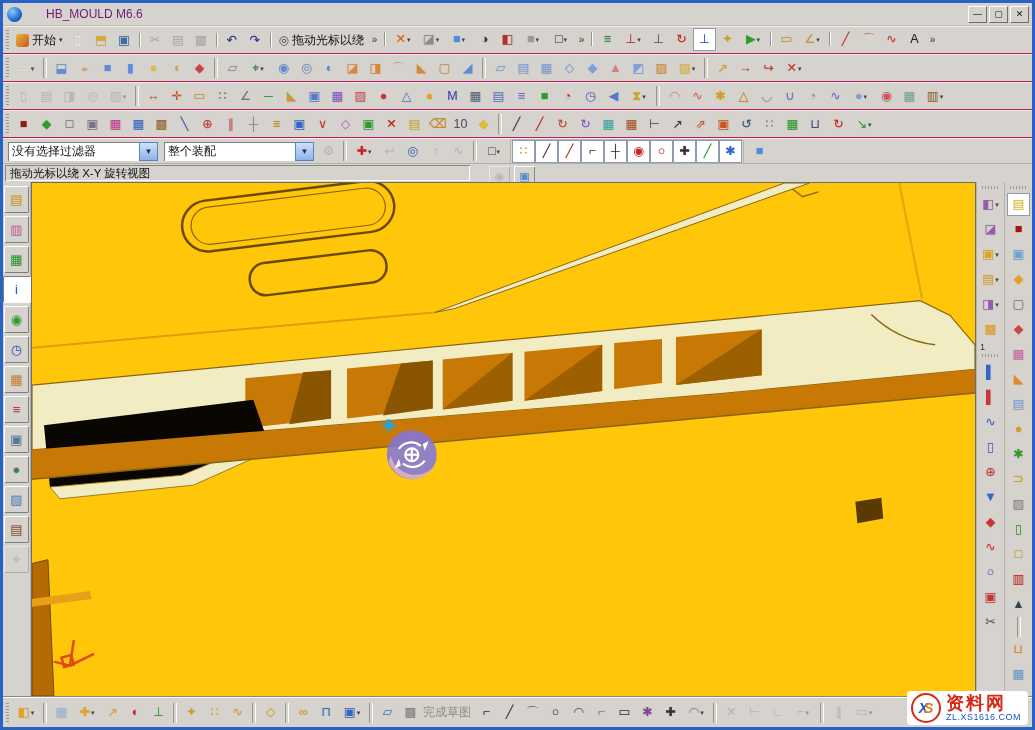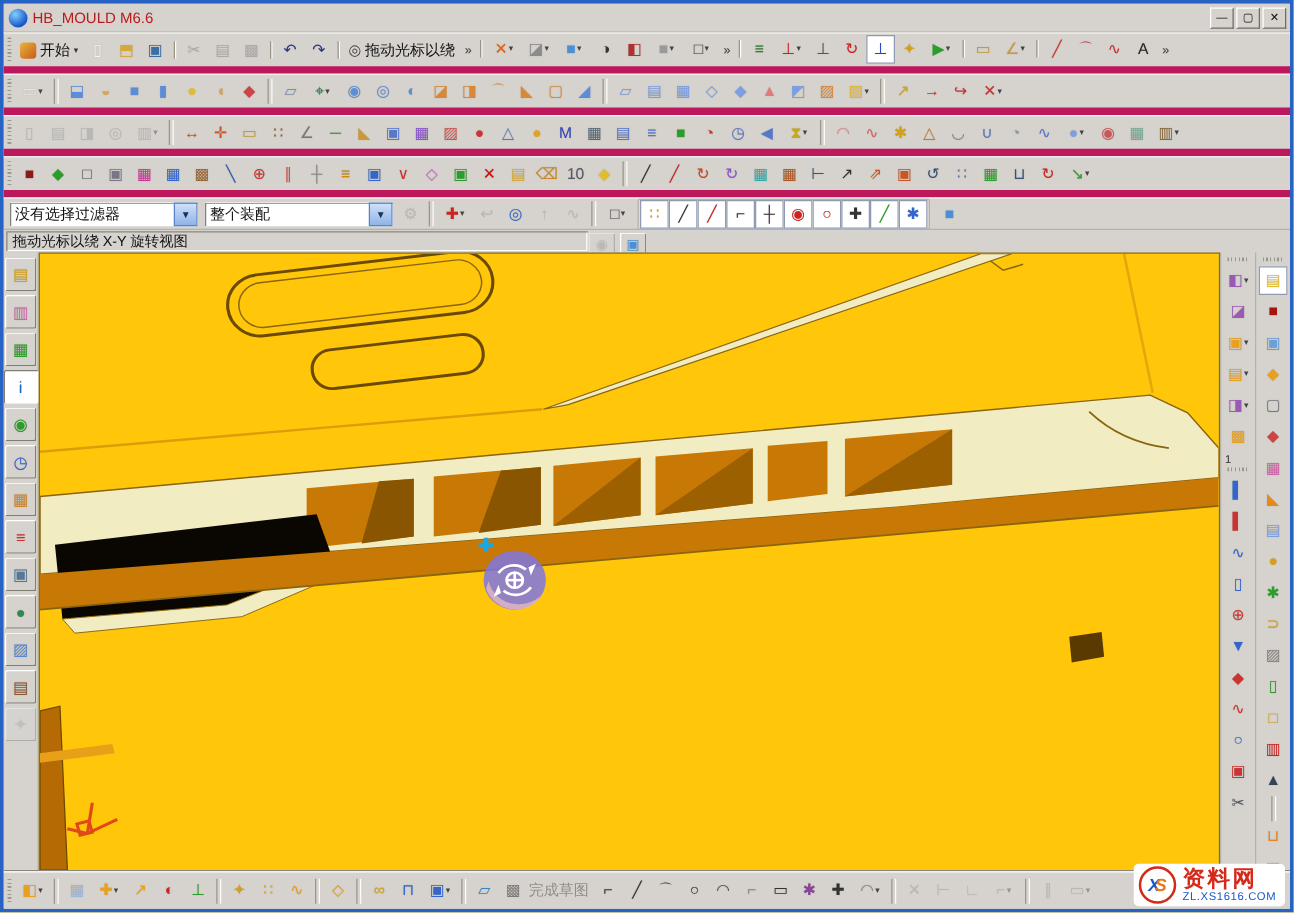--- a/index.html
+++ b/index.html
@@ -2,45 +2,45 @@
 <html><head>
 <meta charset="utf-8">
 <style>
   html,body{margin:0;padding:0;}
   body{width:1035px;height:730px;overflow:hidden;font-family:"Liberation Sans","DejaVu Sans",sans-serif;font-size:12px;color:#111;}
   .window{position:relative;width:1029px;height:724px;border:3px solid #2663C5;background:#D6D3CE;display:flex;flex-direction:column;}
   
   .menubar{height:22px;display:flex;align-items:center;background:#D6D3CE;border-bottom:1px solid #bdbab2;padding:0 2px;}
   .appicon{width:15px;height:15px;border-radius:50%;background:radial-gradient(circle at 35% 30%,#7fd0ff,#1a56c8 70%);margin:0 4px 0 2px;flex:0 0 auto;}
   .mi{padding:2px 6px;white-space:nowrap;cursor:default;}
-  .apptitle{margin-left:0;white-space:nowrap;color:#b91c1c;}
+  .apptitle{margin-left:20px;white-space:nowrap;color:#701a75;}
   .wctrls{margin-left:auto;display:flex;gap:2px;padding-right:1px;}
   .wbtn{width:17px;height:15px;display:flex;align-items:center;justify-content:center;font-size:9px;background:#D6D3CE;border:1px solid;border-color:#fff #6f6d66 #6f6d66 #fff;}
   
-  .trow{height:26px;display:flex;align-items:center;background:#D6D3CE;border-top:1px solid #f2f1ec;border-bottom:6px solid #be185d;padding:0 2px;overflow:hidden;}
+  .trow{height:26px;display:flex;align-items:center;background:#D6D3CE;border-top:1px solid #f2f1ec;border-bottom:1px solid #be185d;padding:0 2px;overflow:hidden;}
   .tbtn{min-width:21px;height:21px;display:inline-flex;align-items:center;justify-content:center;font-size:12.5px;line-height:1;border:1px solid transparent;flex:0 0 auto;cursor:default;text-shadow:0 0 1px rgba(60,50,20,.25);}
   .tbtn.dd{min-width:26px;}
   .tbtn.dd::after{content:"▾";font-size:7px;color:#444;margin-left:1px;text-shadow:none;}
   .tbtn.grayed{opacity:.45;filter:grayscale(1);}
   .tbtn.pressed{background:#fff;border-color:#8f9bb0;}
   .tbtn.ovf{min-width:11px;font-size:10px;color:#444;}
   .tsep{width:2px;height:20px;border-left:1px solid #989589;border-right:1px solid #fcfbf8;margin:0 3px;flex:0 0 auto;}
   .tgrip{width:3px;height:20px;margin:0 3px 0 1px;background:repeating-linear-gradient(180deg,#9a978e 0 1px,transparent 1px 3px);flex:0 0 auto;}
   .startbtn,.cmdfind{display:inline-flex;align-items:center;gap:3px;height:21px;padding:0 4px;flex:0 0 auto;}
   .startbtn .sb-ico{width:13px;height:13px;border-radius:3px;background:linear-gradient(135deg,#e8b43a,#c85a1a);}
   .startbtn::after{content:"▾";font-size:7px;color:#333;}
   .cmdfind .cf-ico{font-size:12px;color:#444;}
   
   .selbar{height:24px;display:flex;align-items:center;background:#D6D3CE;border-top:1px solid #f2f1ec;border-bottom:1px solid #b5b2aa;padding:0 2px;}
   .combo{display:flex;align-items:center;width:150px;height:19px;background:#fff;box-shadow:inset 1px 1px 0 #808080,inset -1px -1px 0 #fff;margin:0 3px;flex:0 0 auto;}
   .combo .cval{flex:1;padding:0 4px;font-size:12px;white-space:nowrap;overflow:hidden;}
   .combo .carr{width:17px;height:17px;display:flex;align-items:center;justify-content:center;background:linear-gradient(#cfe0f7,#8fb4e8);border:1px solid #5a82c8;color:#15305a;font-size:8px;}
   .snapzone{display:flex;align-items:center;background:#dedbd2;border:1px solid #b5b2aa;border-radius:2px;padding:0 1px;margin-left:2px;}
   
-  .statusbar{height:16px;display:flex;align-items:stretch;background:#D6D3CE;padding:1px 2px;gap:0;}
+  .statusbar{height:16px;display:flex;align-items:stretch;background:#D6D3CE;padding:1px 2px;gap:18px;}
   .scell{box-shadow:inset 1px 1px 0 #8a877e,inset -1px -1px 0 #fff;font-size:11.5px;display:flex;align-items:center;padding:0 5px;white-space:nowrap;overflow:hidden;}
   .scell.prompt{width:455px;}
   .scell.mode{flex:1;}
   .sicon{width:20px;box-shadow:inset 1px 1px 0 #fff,inset -1px -1px 0 #8a877e;display:flex;align-items:center;justify-content:center;font-size:11px;}
   
   .main{flex:1;display:flex;min-height:0;}
   .resbar{width:27px;background:#D6D3CE;display:flex;flex-direction:column;align-items:center;padding-top:4px;gap:3px;border-right:1px solid #b5b2aa;}
   .rtab{width:23px;height:25px;display:flex;align-items:center;justify-content:center;font-size:13px;background:#D6D3CE;border:1px solid;border-color:#fff #807d74 #807d74 #fff;border-radius:2px;cursor:default;}
   .rtab.active{background:#fff;width:26px;border-color:#807d74 #fff #fff #807d74;}
   .viewport{flex:1;position:relative;border:1px solid #6f6d66;overflow:hidden;background:#FFC60A;}

